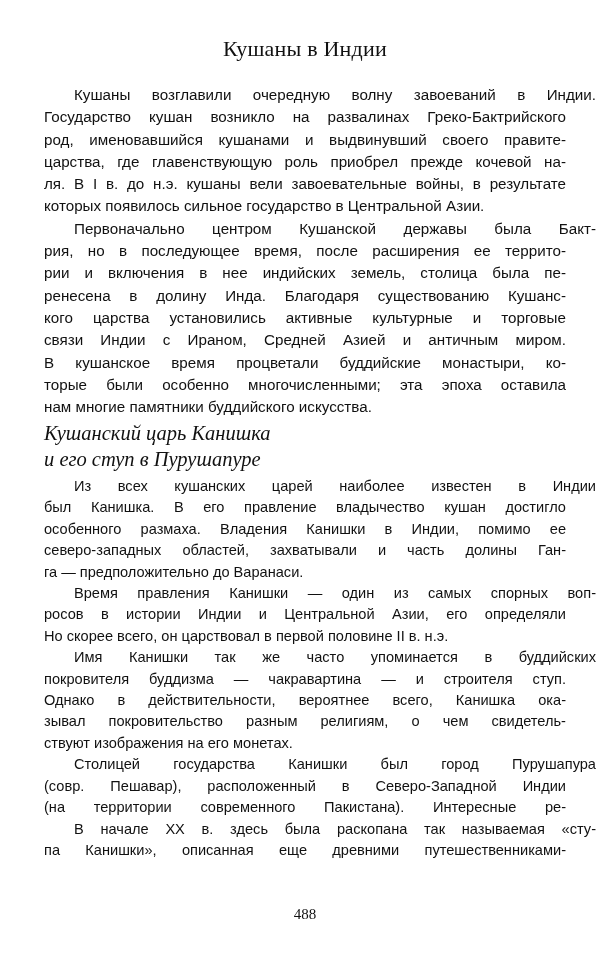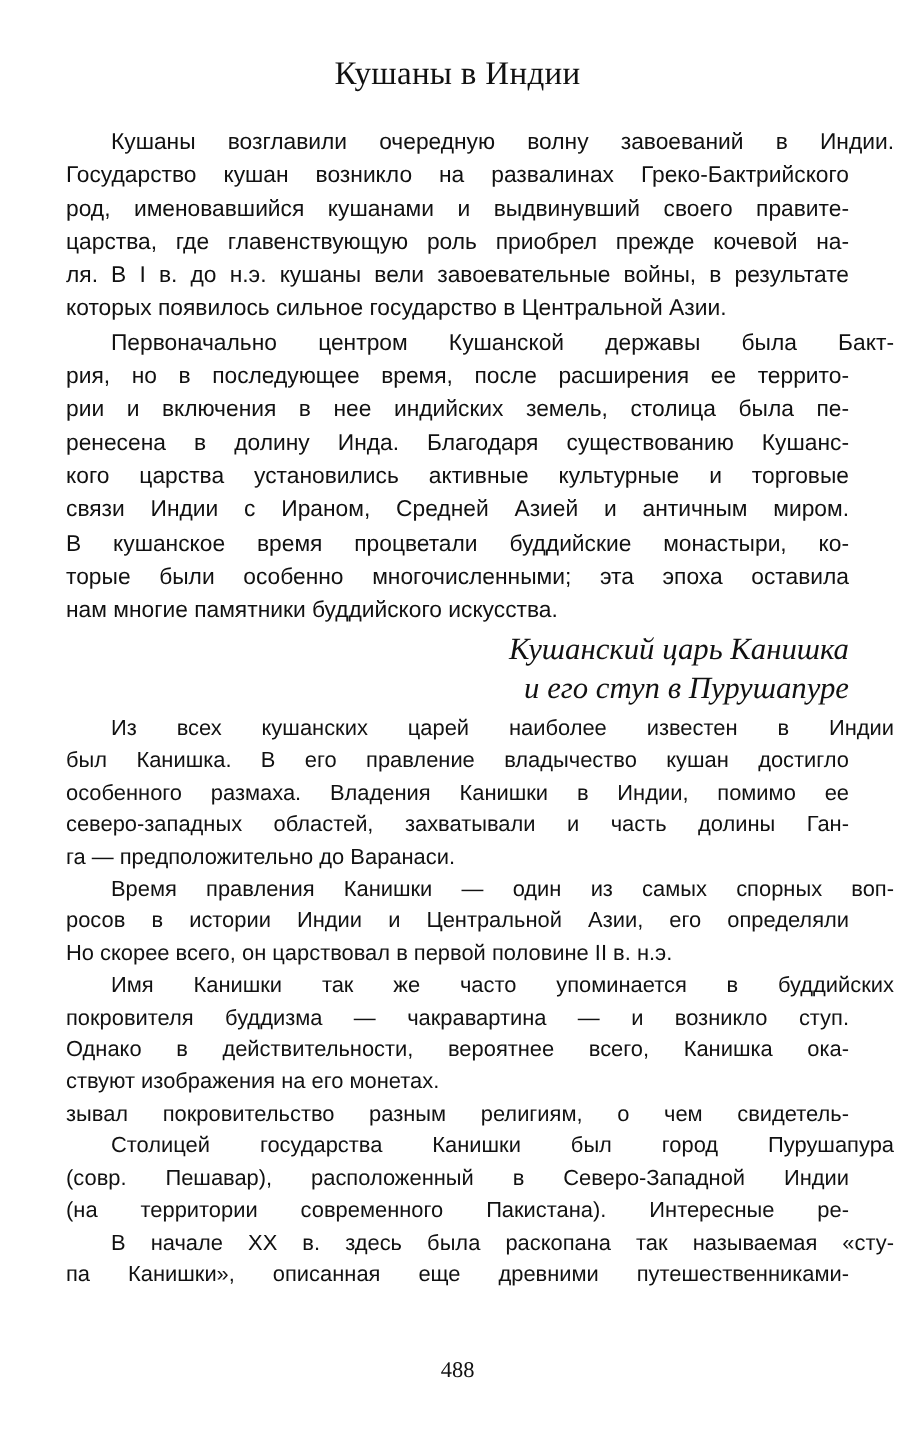--- a/index.html
+++ b/index.html
@@ -7,21 +7,21 @@
   .page { position: absolute; left: 44px; top: 0; width: 522px; }
   .h1 {
     position: absolute; left: 0; top: 36px; width: 522px; text-align: center;
     font-family: "Liberation Serif", "DejaVu Serif", serif; font-size: 22px; letter-spacing: 0.2px;
   }
   .sec1 { position: absolute; left: 0; top: 84px; width: 522px; }
   .line { display: block; white-space: nowrap; text-align: justify; text-align-last: justify; }
   .line.last { text-align-last: left; }
   .line.indent { padding-left: 30px; }
   .h2 {
-    position: absolute; left: 0; top: 420px; width: 522px; text-align: right;
+    position: absolute; left: 0; top: 420px; width: 522px; text-align: left;
     font-family: "Liberation Serif", "DejaVu Serif", serif; font-style: italic;
     font-size: 20.5px; line-height: 26px;
   }
   .sec2 { position: absolute; left: 0; top: 476px; width: 522px; }
   .sansp {
     font-family: "Liberation Sans", "DejaVu Sans", sans-serif;
     font-size: 14.6px; line-height: 21.4px; margin: 0;
   }
   .folio {
     position: absolute; left: 0; top: 906px; width: 522px; text-align: center;
@@ -74,24 +74,24 @@
       <span class="line">северо-западных областей, захватывали и часть долины Ган-</span>
       <span class="line last">га — предположительно до Варанаси.</span>
     </div>
     <div>
       <span class="line indent">Время правления Канишки — один из самых спорных воп-</span>
       <span class="line">росов в истории Индии и Центральной Азии, его определяли</span>
       <span class="line last">Но скорее всего, он царствовал в первой половине II в. н.э.</span>
     </div>
     <div>
       <span class="line indent">Имя Канишки так же часто упоминается в буддийских</span>
-      <span class="line">покровителя буддизма — чакравартина — и возникло ступ.</span>
+      <span class="line">покровителя буддизма — чакравартина — и строителя ступ.</span>
       <span class="line">Однако в действительности, вероятнее всего, Канишка ока-</span>
+      <span class="line">зывал покровительство разным религиям, о чем свидетель-</span>
       <span class="line last">ствуют изображения на его монетах.</span>
-      <span class="line">зывал покровительство разным религиям, о чем свидетель-</span>
     </div>
     <div>
       <span class="line indent">Столицей государства Канишки был город Пурушапура</span>
       <span class="line">(совр. Пешавар), расположенный в Северо-Западной Индии</span>
       <span class="line">(на территории современного Пакистана). Интересные ре-</span>
     </div>
     <div>
       <span class="line indent">В начале XX в. здесь была раскопана так называемая «сту-</span>
       <span class="line">па Канишки», описанная еще древними путешественниками-</span>
     </div>

